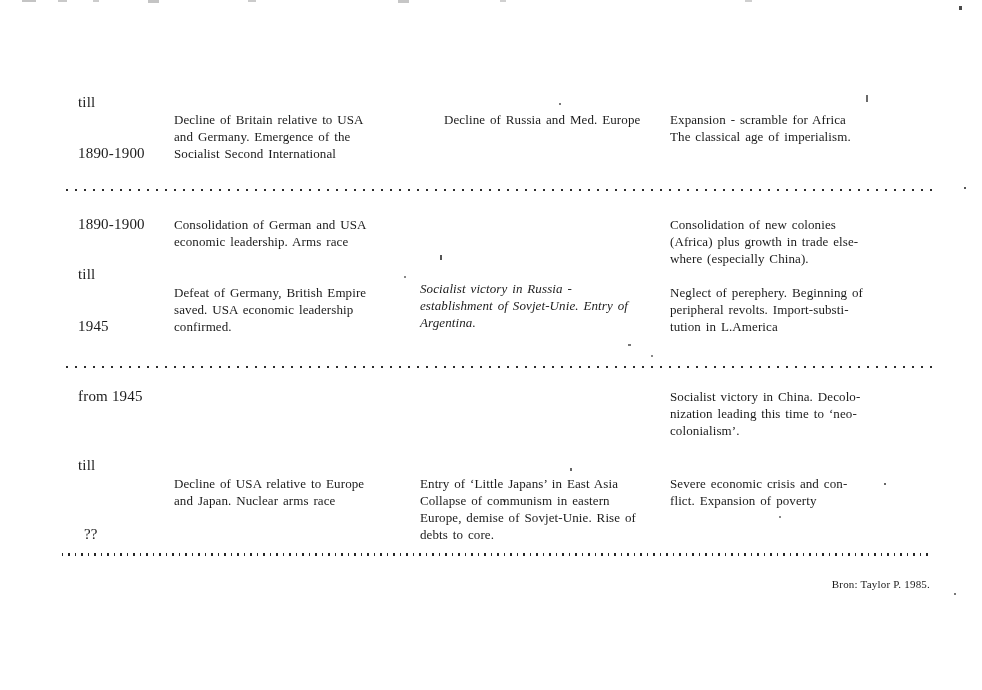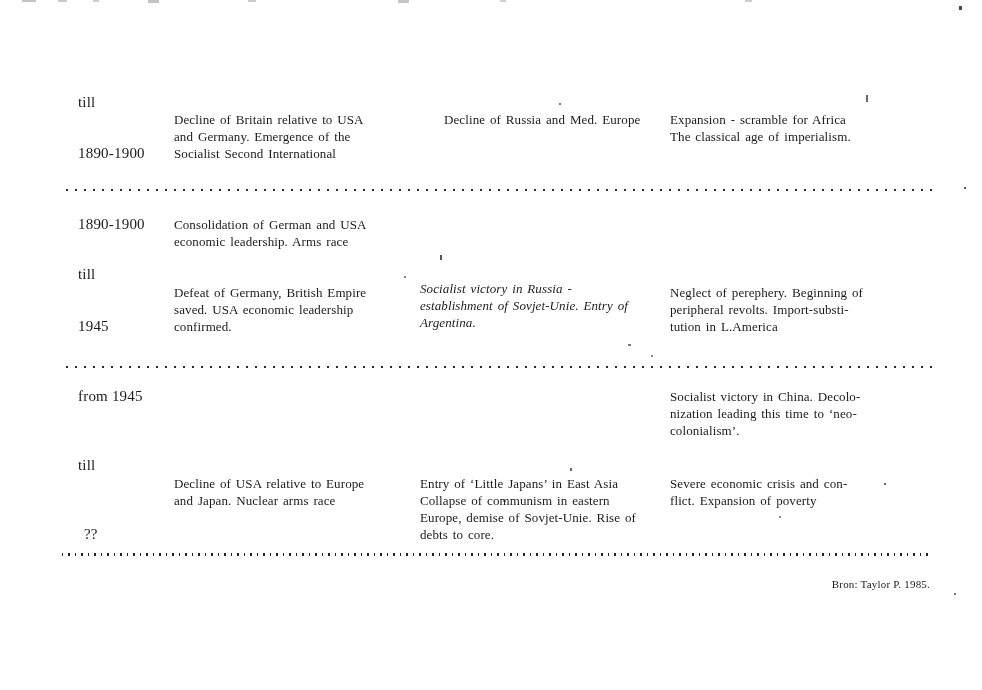--- a/index.html
+++ b/index.html
@@ -80,20 +80,23 @@
   <div class="cell" style="left:670px;top:111px;width:280px;">Expansion - scramble for Africa
 The classical age of imperialism.</div>
   <div class="period" style="left:78px;top:145px;">1890-1900</div>
 
   <div class="dotline" style="left:66px;top:189px;width:872px;"></div>
   <span class="artifact" style="left:964px;top:187px;width:2px;height:2px;background:#555;"></span>
 
   <div class="period" style="left:78px;top:216px;">1890-1900</div>
   <div class="cell" style="left:174px;top:216px;width:250px;">Consolidation of German and USA
 economic leadership. Arms race</div>
+  <div class="cell" style="left:670px;top:216px;width:280px;">Consolidation of new colonies
+(Africa) plus growth in trade else-
+where (especially China).</div>
 
   <div class="period" style="left:78px;top:266px;">till</div>
   <div class="cell" style="left:174px;top:284px;width:250px;">Defeat of Germany, British Empire
 saved. USA economic leadership
 confirmed.</div>
   <div class="cell" style="left:420px;top:280px;width:258px;font-style:italic;">Socialist victory in Russia -
 establishment of Sovjet-Unie. Entry of
 Argentina.</div>
   <div class="cell" style="left:670px;top:284px;width:280px;">Neglect of perephery. Beginning of
 peripheral revolts. Import-substi-

